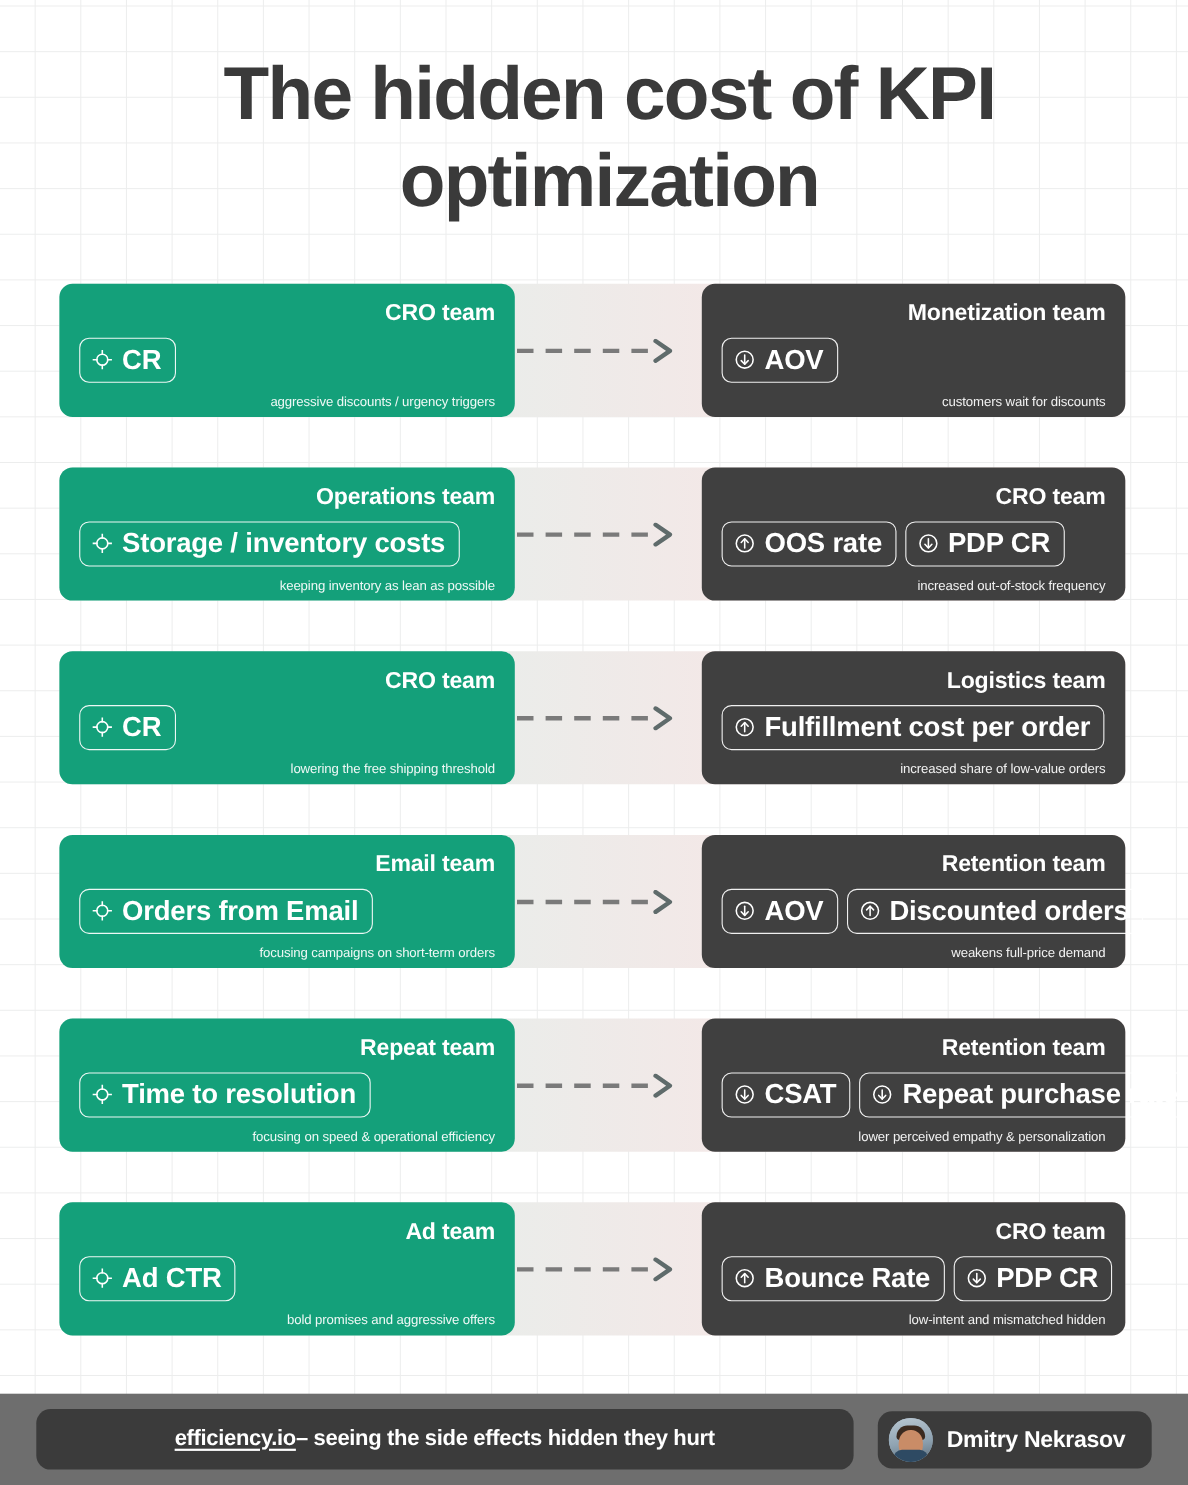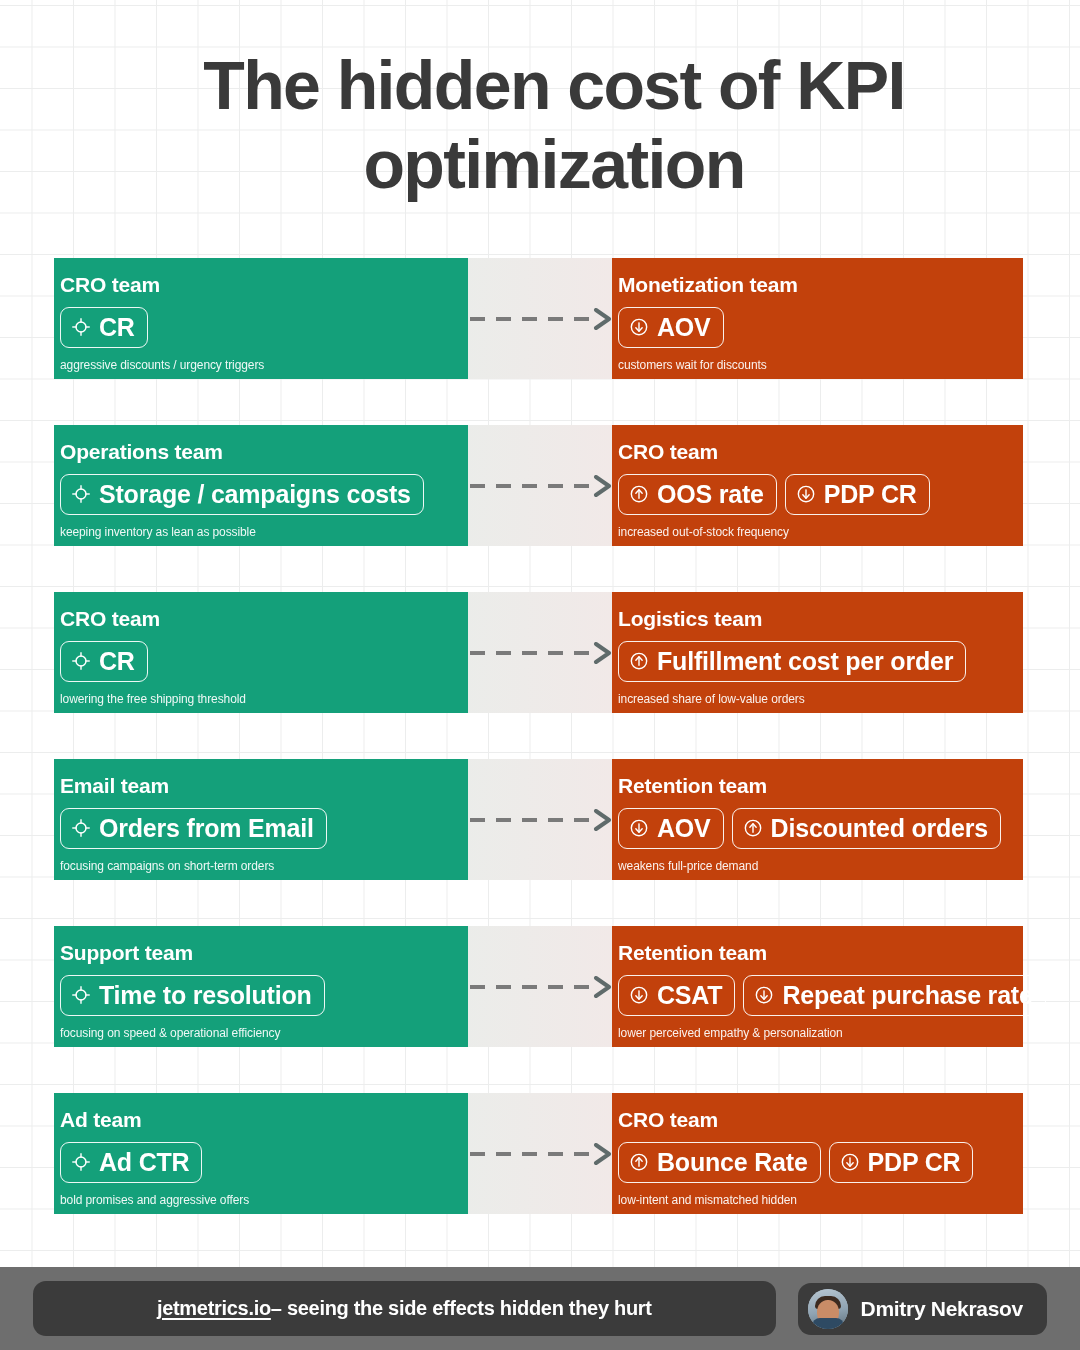--- a/index.html
+++ b/index.html
@@ -42,26 +42,27 @@
   }
   .band {
     position:absolute;
     left:54px; right:57px; top:0; bottom:0;
     border-radius:12px;
     background:linear-gradient(to right,
         #d7ece3 0%, #e8eeeb 35%, #f3e8e7 62%, #f6dedc 100%);
   }
   .card {
     position:absolute; top:0; bottom:0;
-    border-radius:0;
-    padding:16px 18px 0 6px;
+    border-radius:12px;
+    padding:16px 18px 0 18px;
     color:#ffffff;
+    text-align:right;
   }
   .card.cause { left:54px; width:414px; background:#14a07a; }
-  .card.effect{ left:612px; right:57px; background:#c2410c; }
+  .card.effect{ left:638px; right:57px; background:#404040; }
 
   .team {
     font-size:21px;
     font-weight:bold;
     letter-spacing:-0.2px;
     line-height:1;
     margin-bottom:12px;
     white-space:nowrap;
   }
   .badges { display:flex; gap:8px; align-items:center; flex-wrap:nowrap; }
@@ -213,21 +214,21 @@
             <span class="badge">
               <span class="ico">
                 <svg width="20" height="20" viewBox="0 0 24 24" fill="none" stroke="#ffffff" stroke-width="1.7">
                   <circle cx="12" cy="12" r="6"></circle>
                   <line x1="12" y1="1.5" x2="12" y2="7"></line>
                   <line x1="12" y1="17" x2="12" y2="22.5"></line>
                   <line x1="1.5" y1="12" x2="7" y2="12"></line>
                   <line x1="17" y1="12" x2="22.5" y2="12"></line>
                 </svg>
               </span>
-              <span>Storage / campaigns costs</span>
+              <span>Storage / inventory costs</span>
             </span>
           </div>
           <div class="note">keeping inventory as lean as possible</div>
         </div>
         <span class="connector"><svg width="145" height="22" viewBox="0 0 145 22">
             <line x1="0" y1="11" x2="124" y2="11" stroke="#7a7a7a" stroke-width="4" stroke-dasharray="15 11"></line>
             <polyline points="126,2 139,11 126,20" fill="none" stroke="#5f6b6b" stroke-width="4" stroke-linecap="round" stroke-linejoin="round"></polyline>
           </svg></span>
         <div class="card effect">
           <div class="team">CRO team</div>
@@ -344,21 +345,21 @@
               </span>
               <span>Discounted orders</span>
             </span>
           </div>
           <div class="note">weakens full-price demand</div>
         </div>
       </div>
       <div class="row">
         <div class="band"></div>
         <div class="card cause">
-          <div class="team">Support team</div>
+          <div class="team">Repeat team</div>
           <div class="badges">
             <span class="badge">
               <span class="ico">
                 <svg width="20" height="20" viewBox="0 0 24 24" fill="none" stroke="#ffffff" stroke-width="1.7">
                   <circle cx="12" cy="12" r="6"></circle>
                   <line x1="12" y1="1.5" x2="12" y2="7"></line>
                   <line x1="12" y1="17" x2="12" y2="22.5"></line>
                   <line x1="1.5" y1="12" x2="7" y2="12"></line>
                   <line x1="17" y1="12" x2="22.5" y2="12"></line>
                 </svg>
@@ -447,21 +448,21 @@
               <span>PDP CR</span>
             </span>
           </div>
           <div class="note">low-intent and mismatched hidden</div>
         </div>
       </div>
     </div>
 
   <div id="footer">
     <div id="footer-tagline">
-      <span class="site">jetmetrics.io</span>
+      <span class="site">efficiency.io</span>
         <span> – seeing the side effects hidden they hurt</span>
     </div>
     <div id="footer-author">
       <span id="avatar">
         <span class="sky"></span>
           <span class="hair"></span>
           <span class="face"></span>
           <span class="shirt"></span>
       </span>
       <span id="author-name">Dmitry Nekrasov</span>

